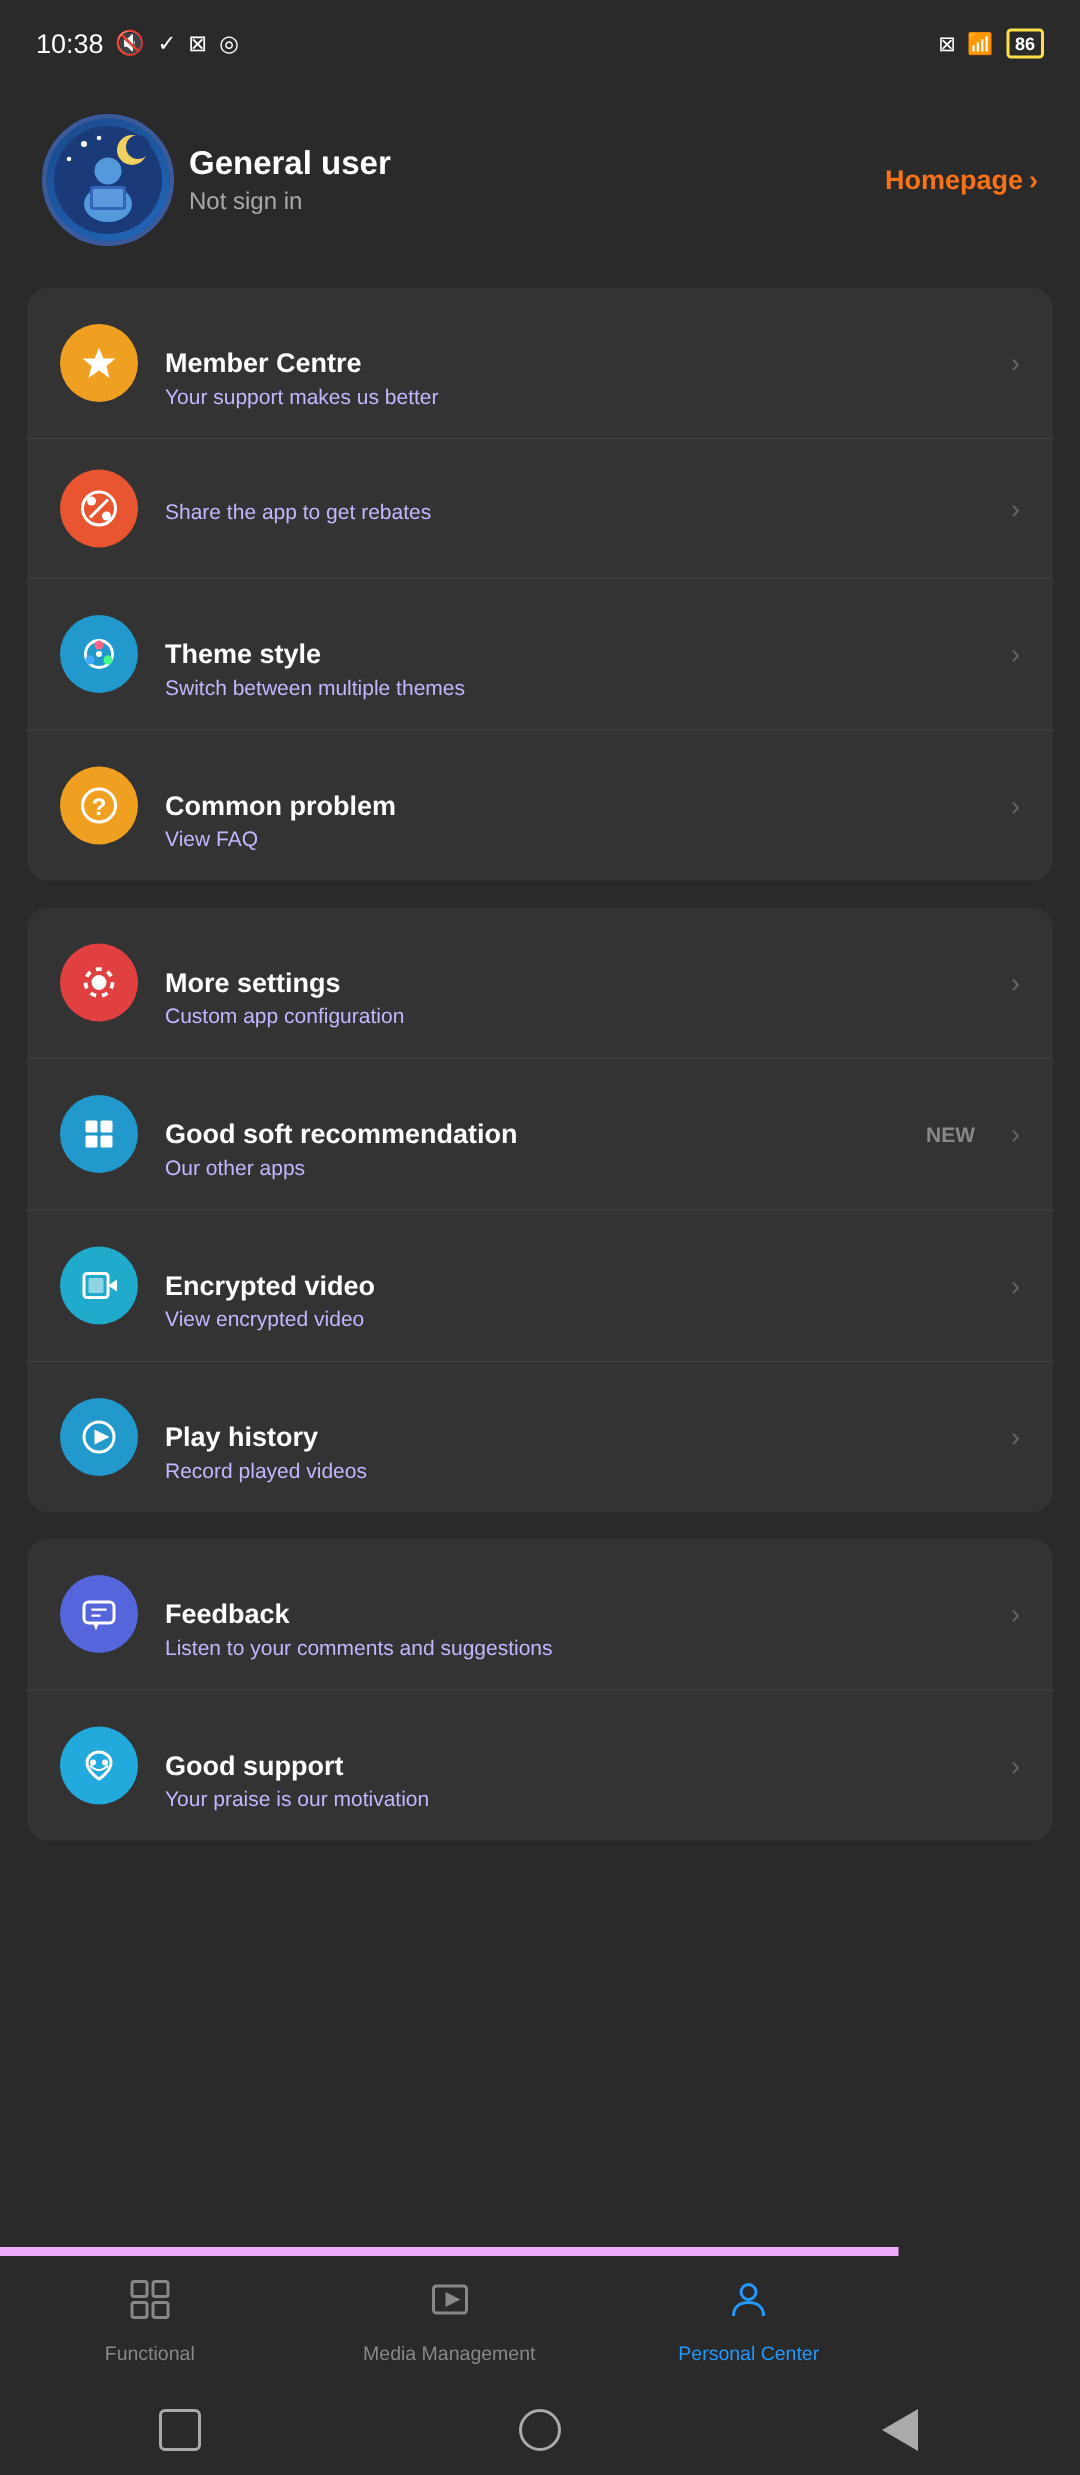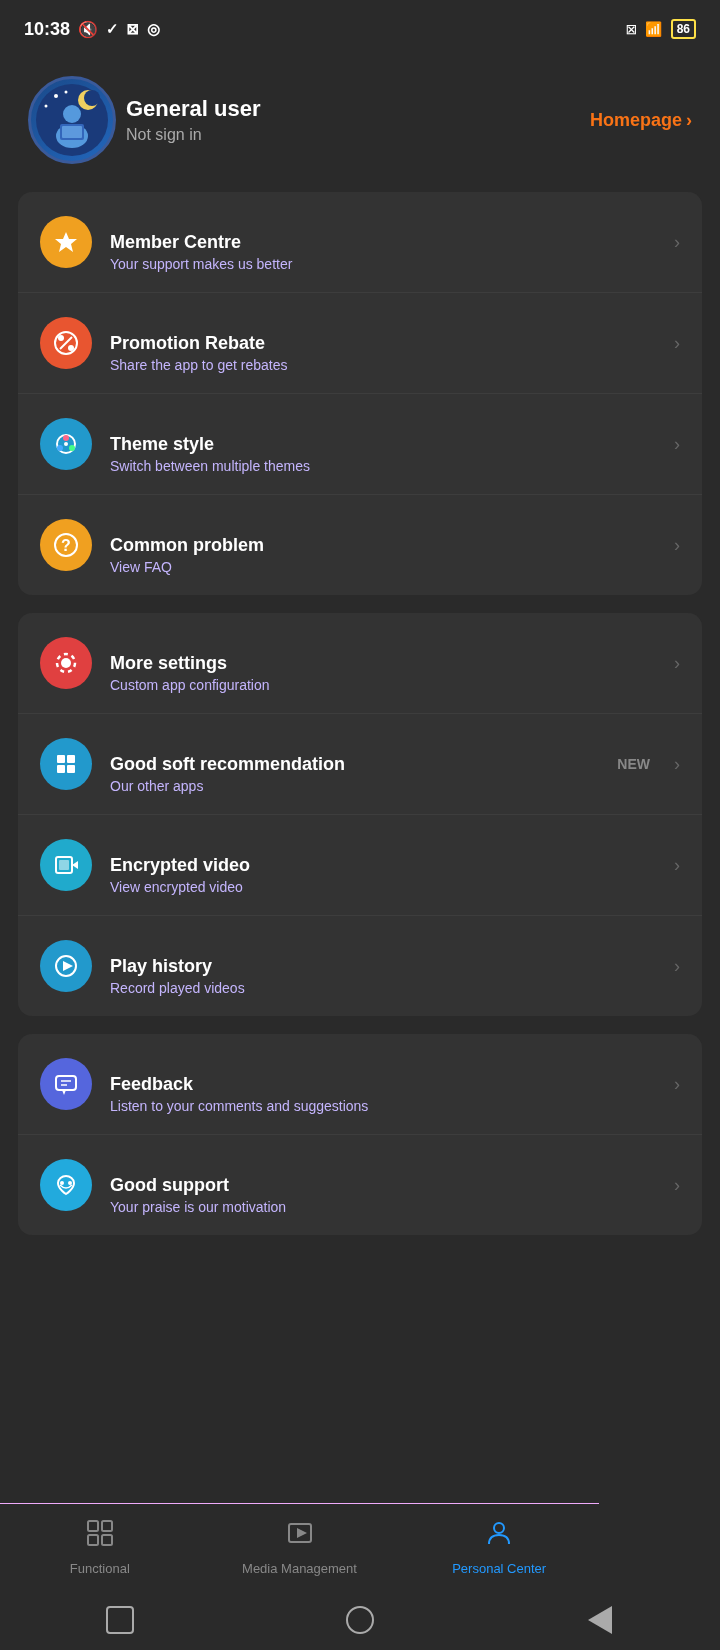--- a/index.html
+++ b/index.html
@@ -18,21 +18,21 @@
       justify-content: space-between;
       align-items: center;
       padding: 14px 24px 8px 24px;
       height: 52px;
     }
     .status-left {
       display: flex;
       align-items: center;
       gap: 8px;
       font-size: 18px;
-      font-weight: 700;
+      font-weight: 400;
       justify-content: space-between;
     }
     .status-right {
       display: flex;
       align-items: center;
       gap: 8px;
       font-size: 14px;
     }
     .battery-box {
       display: inline-flex;
@@ -162,21 +162,21 @@
     .bottom-nav {
       position: fixed;
       bottom: 60px;
       left: 0;
       width: 599px;
       background-color: #2a2a2a;
       display: flex;
       justify-content: space-around;
       align-items: center;
       padding: 14px 0;
-      border-top: 1px solid #f0abfc;
+      border-top: 6px solid #f0abfc;
     }
     .nav-item {
       display: flex;
       flex-direction: column;
       align-items: center;
       gap: 6px;
       cursor: pointer;
       flex: 1;
     }
     .nav-icon {
@@ -299,21 +299,20 @@
   <div class="menu-item">
     <div class="icon-circle icon-orange">
       <svg width="28" height="28" viewBox="0 0 28 28" fill="none">
         <circle cx="14" cy="14" r="11" fill="none" stroke="white" stroke-width="2"></circle>
         <line x1="8" y1="20" x2="20" y2="8" stroke="white" stroke-width="2"></line>
         <circle cx="9" cy="9" r="3" fill="white"></circle>
         <circle cx="19" cy="19" r="3" fill="white"></circle>
       </svg>
     </div>
     <div class="menu-text">
-      <div class="menu-title">Promotion Rebate</div>
       <div class="menu-subtitle">Share the app to get rebates</div>
     </div>
     <span class="chevron">›</span>
   </div>
   <div class="menu-item">
     <div class="icon-circle icon-blue">
       <svg width="28" height="28" viewBox="0 0 28 28" fill="none">
         <circle cx="14" cy="14" r="9" fill="none" stroke="white" stroke-width="2"></circle>
         <circle cx="14" cy="8" r="3" fill="#ff6688"></circle>
         <circle cx="8" cy="18" r="3" fill="#44aaff"></circle>

